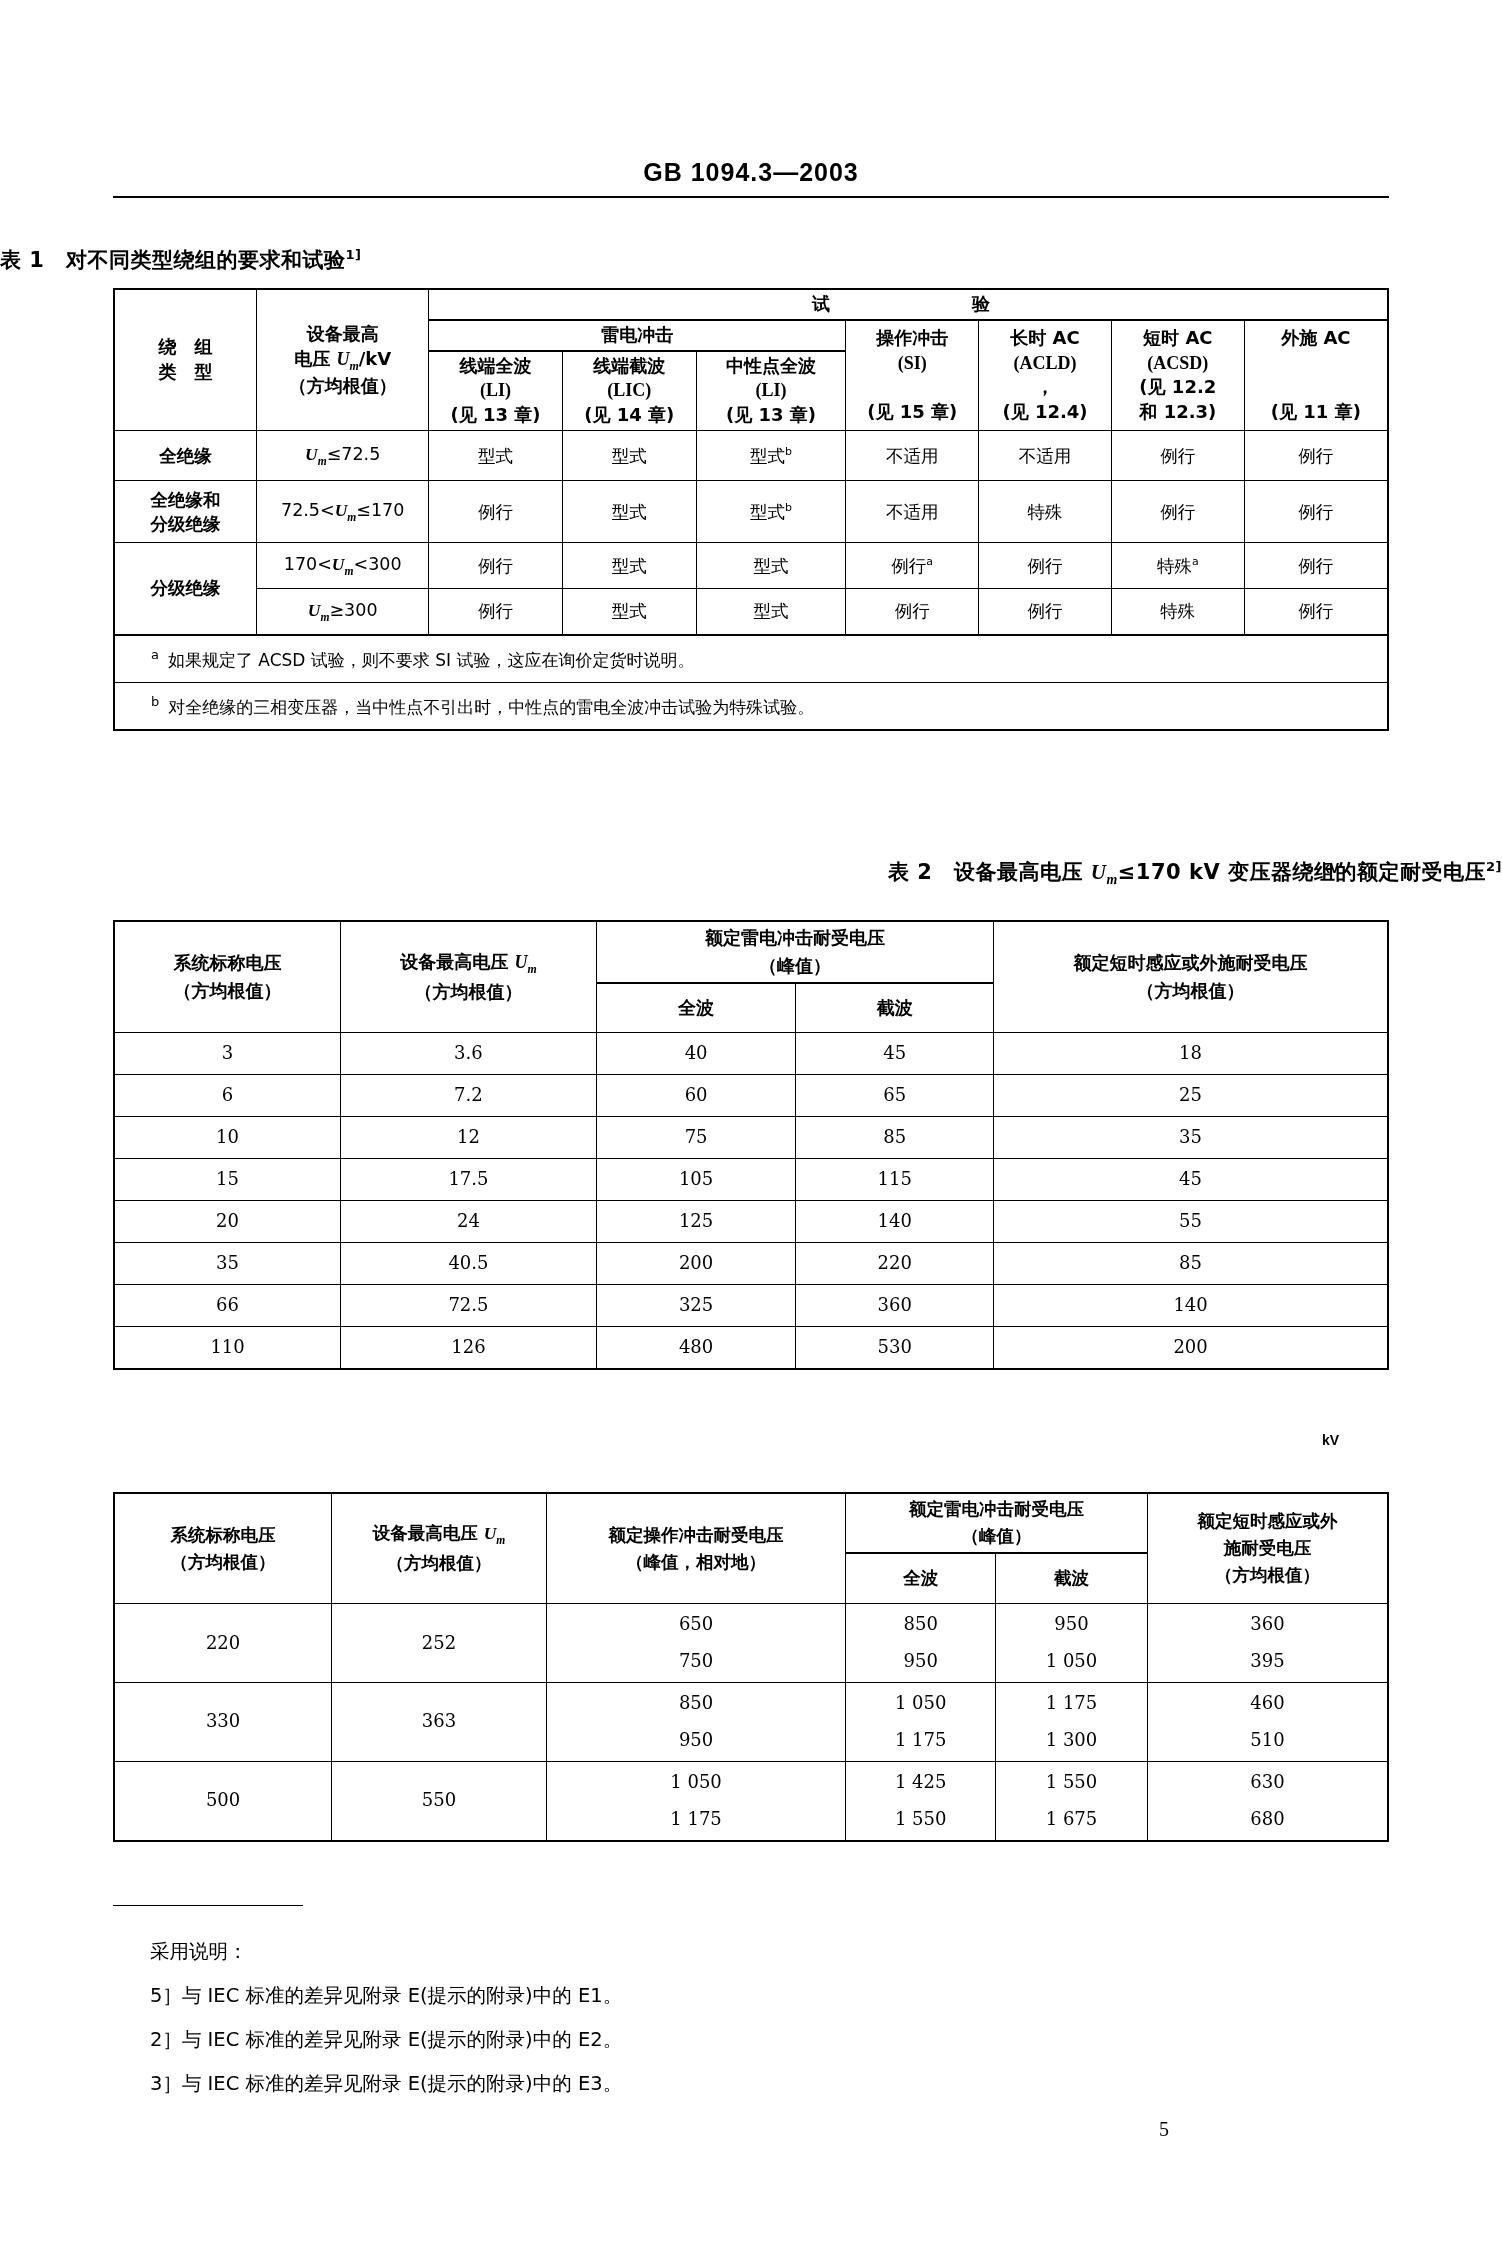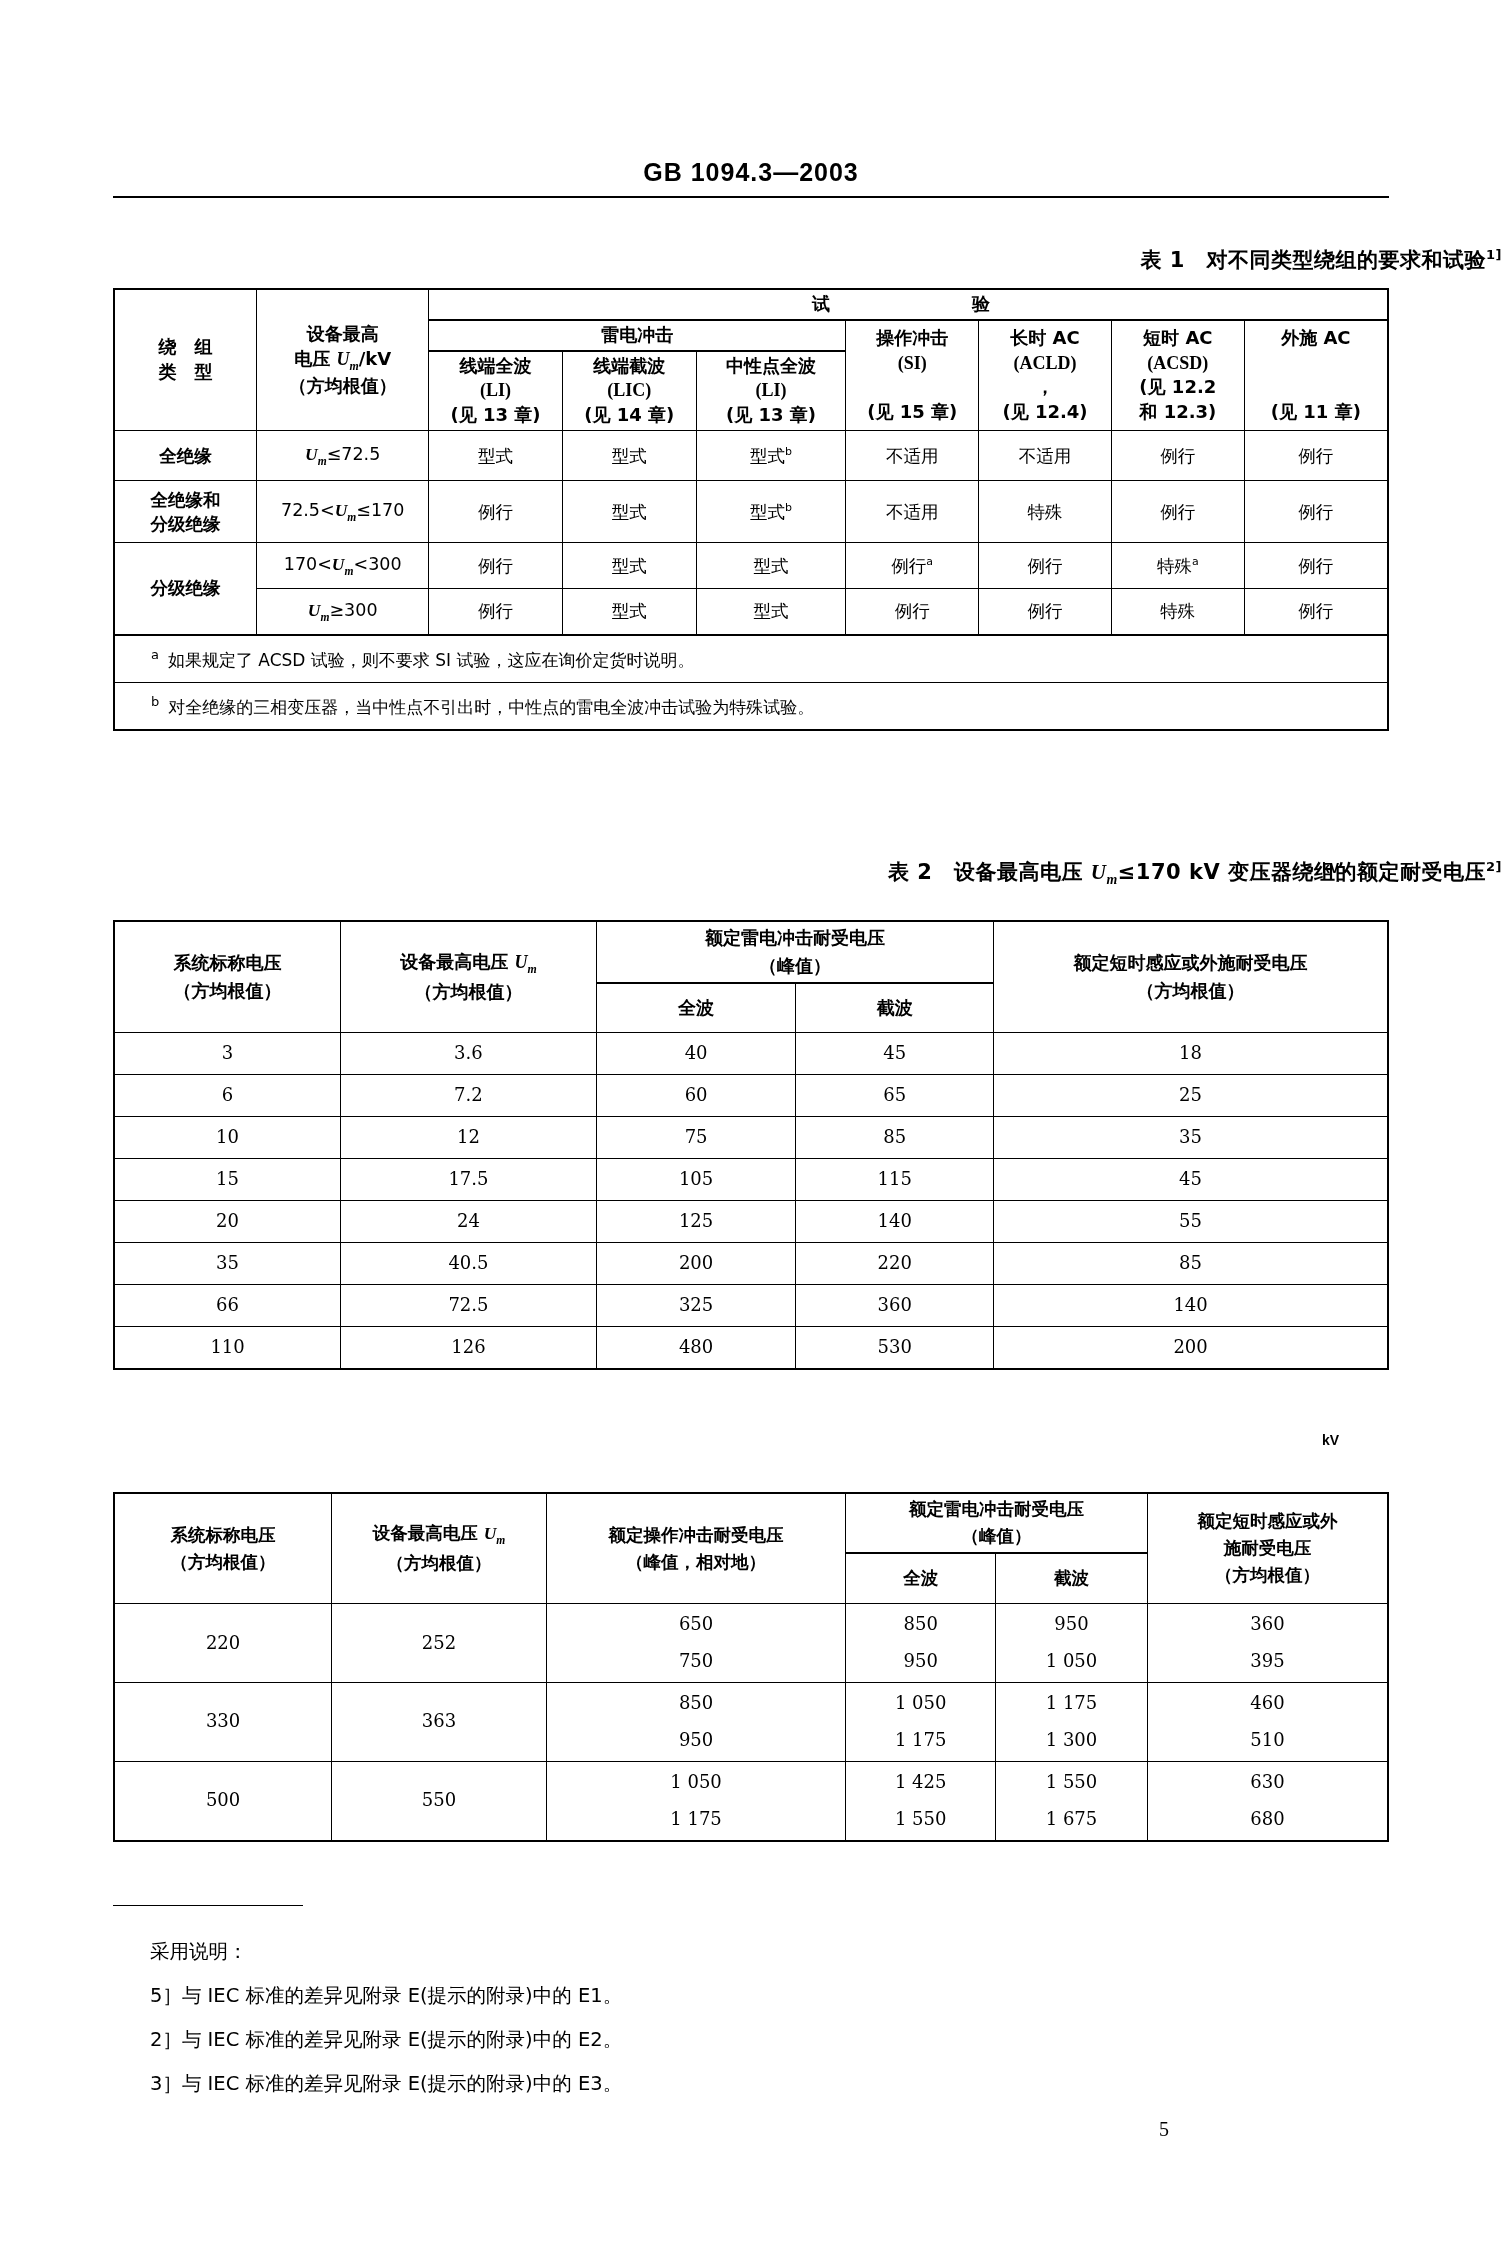--- a/index.html
+++ b/index.html
@@ -112,21 +112,21 @@
   }
 </style>
 </head>
 <body>
 
 <div class="page">
 
   <div class="hdr">GB 1094.3—2003</div>
   <div class="hdr-rule"></div>
 
-  <div class="caption" style="left:0;top:246px;width:1502px;text-align:right;">
+  <div class="caption" style="left:0;top:246px;width:1502px;text-align:left;">
     <span>表 1　对不同类型绕组的要求和试验</span><span class="sup">1]</span>
   </div>
 
   <table id="tbl1" class="thick">
     <colgroup>
       <col style="width:143px">
         <col style="width:172px">
       <col style="width:134px">
         <col style="width:134px">
         <col style="width:150px">

